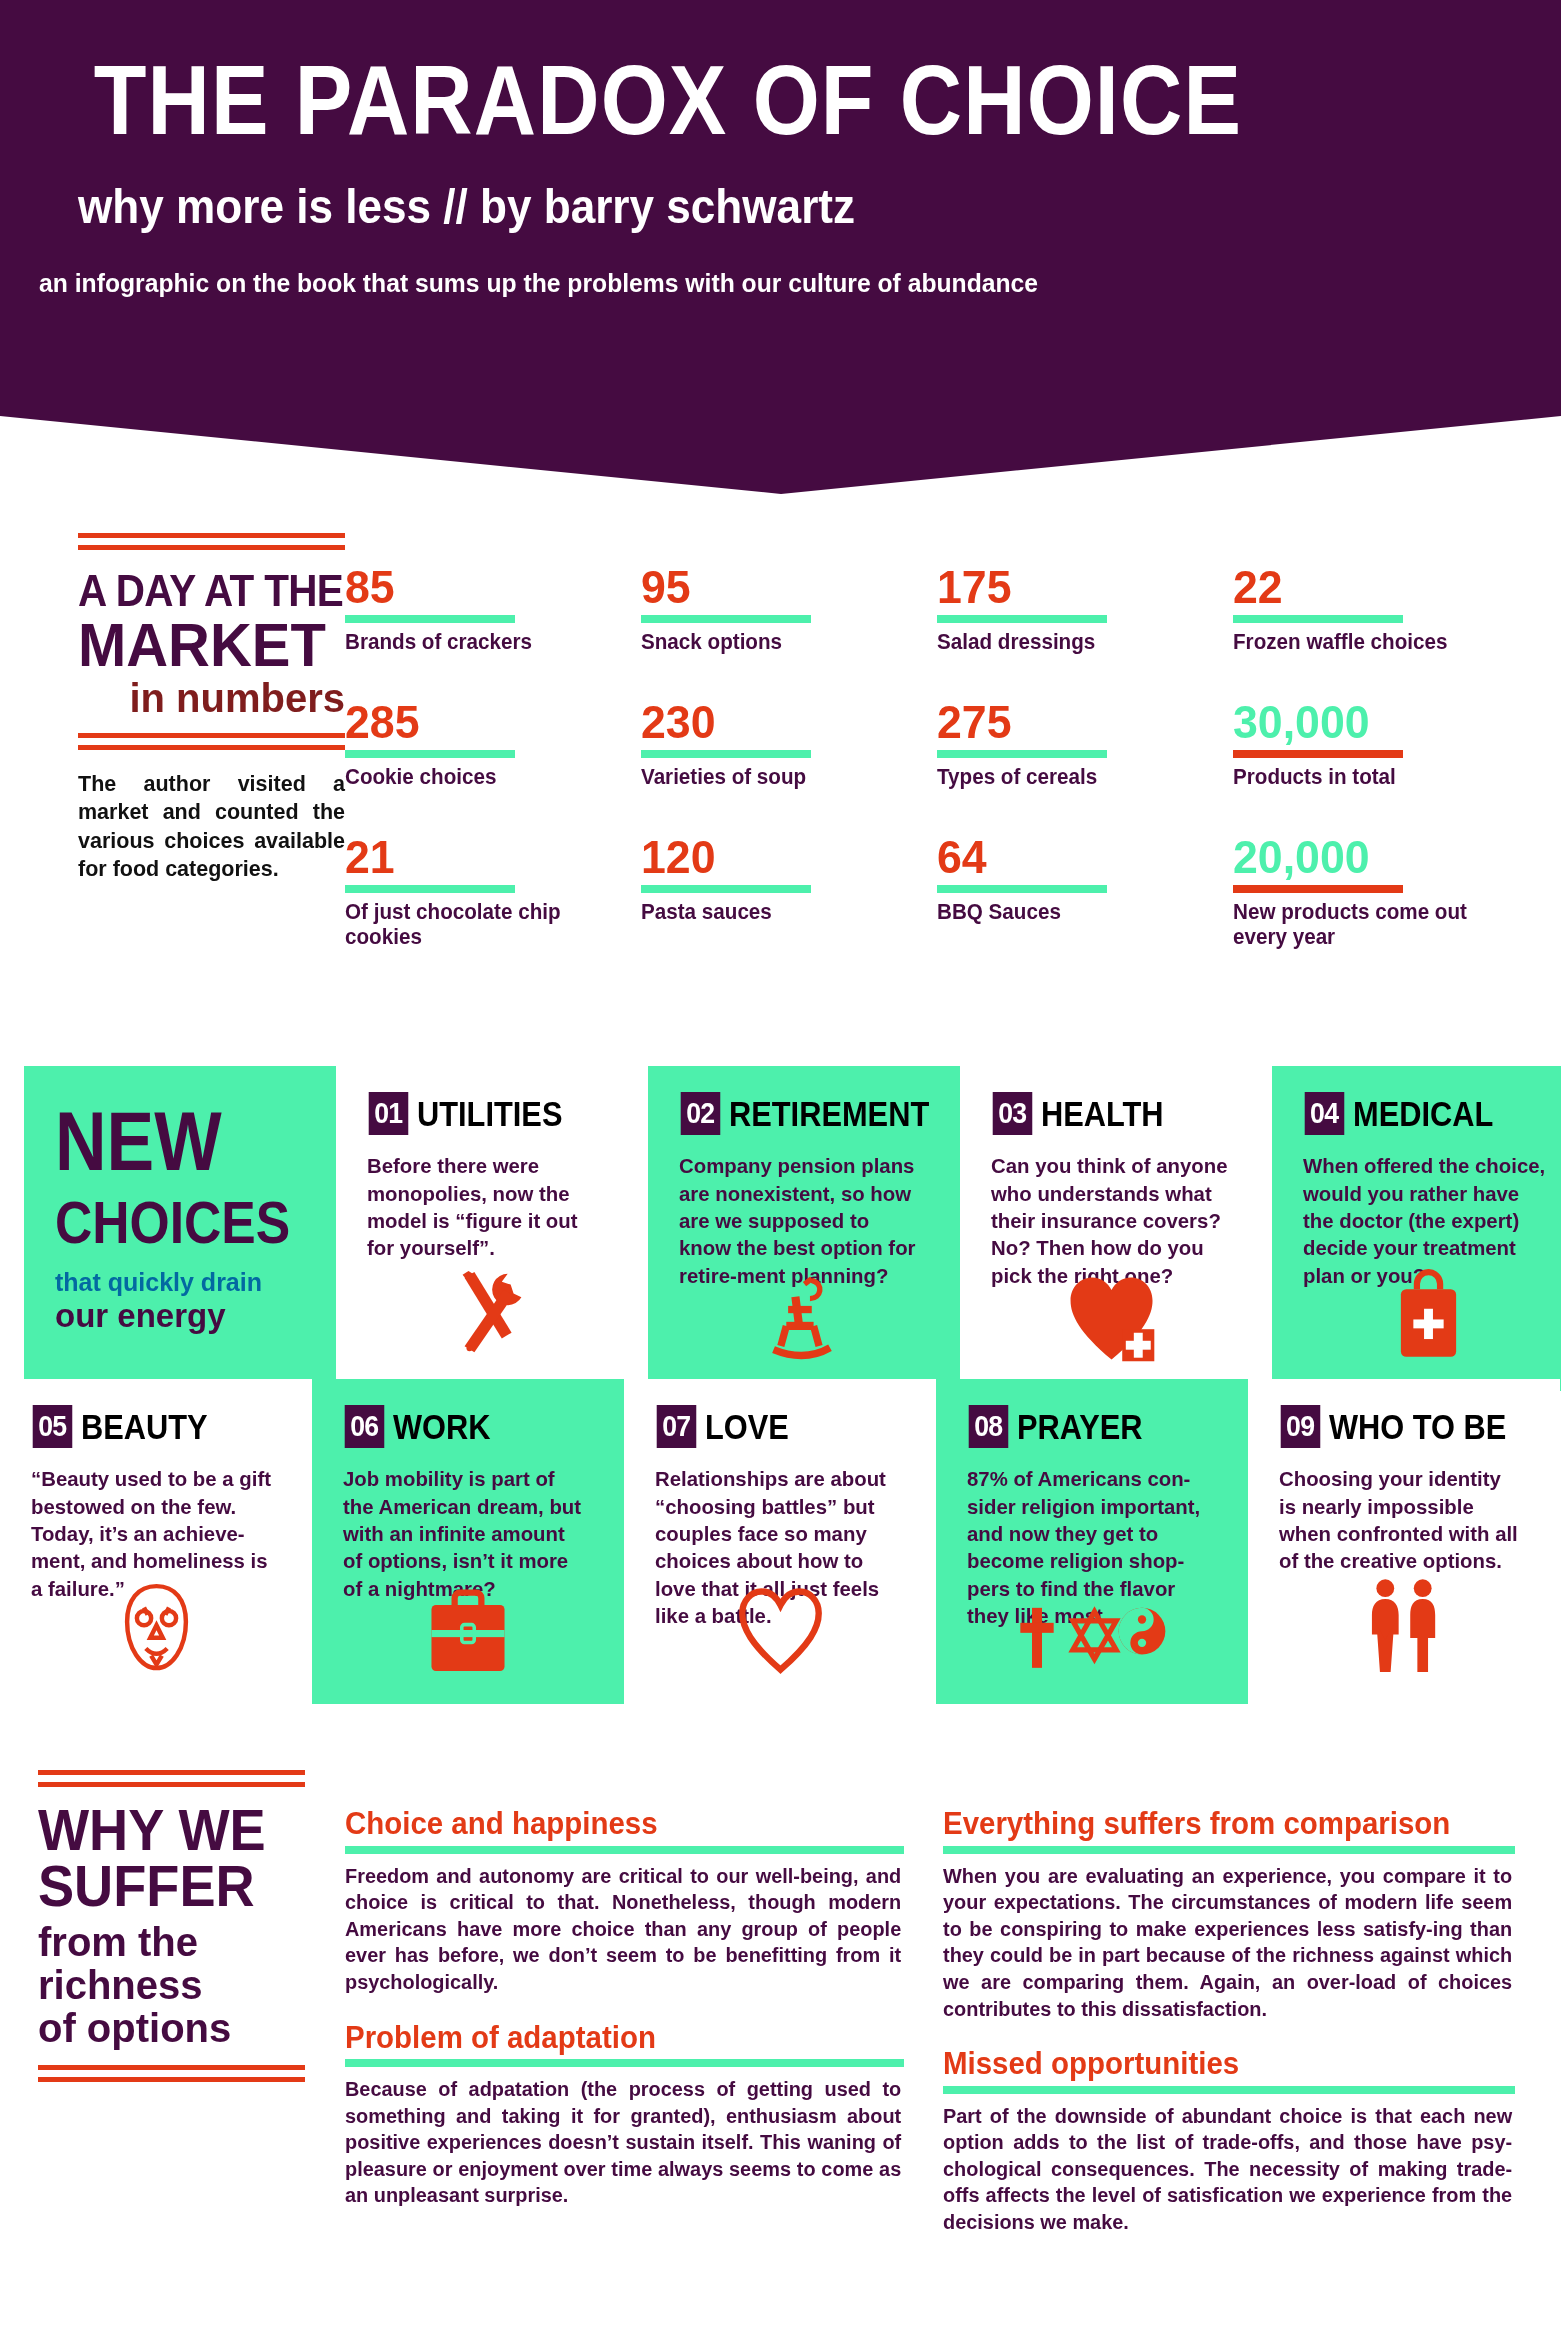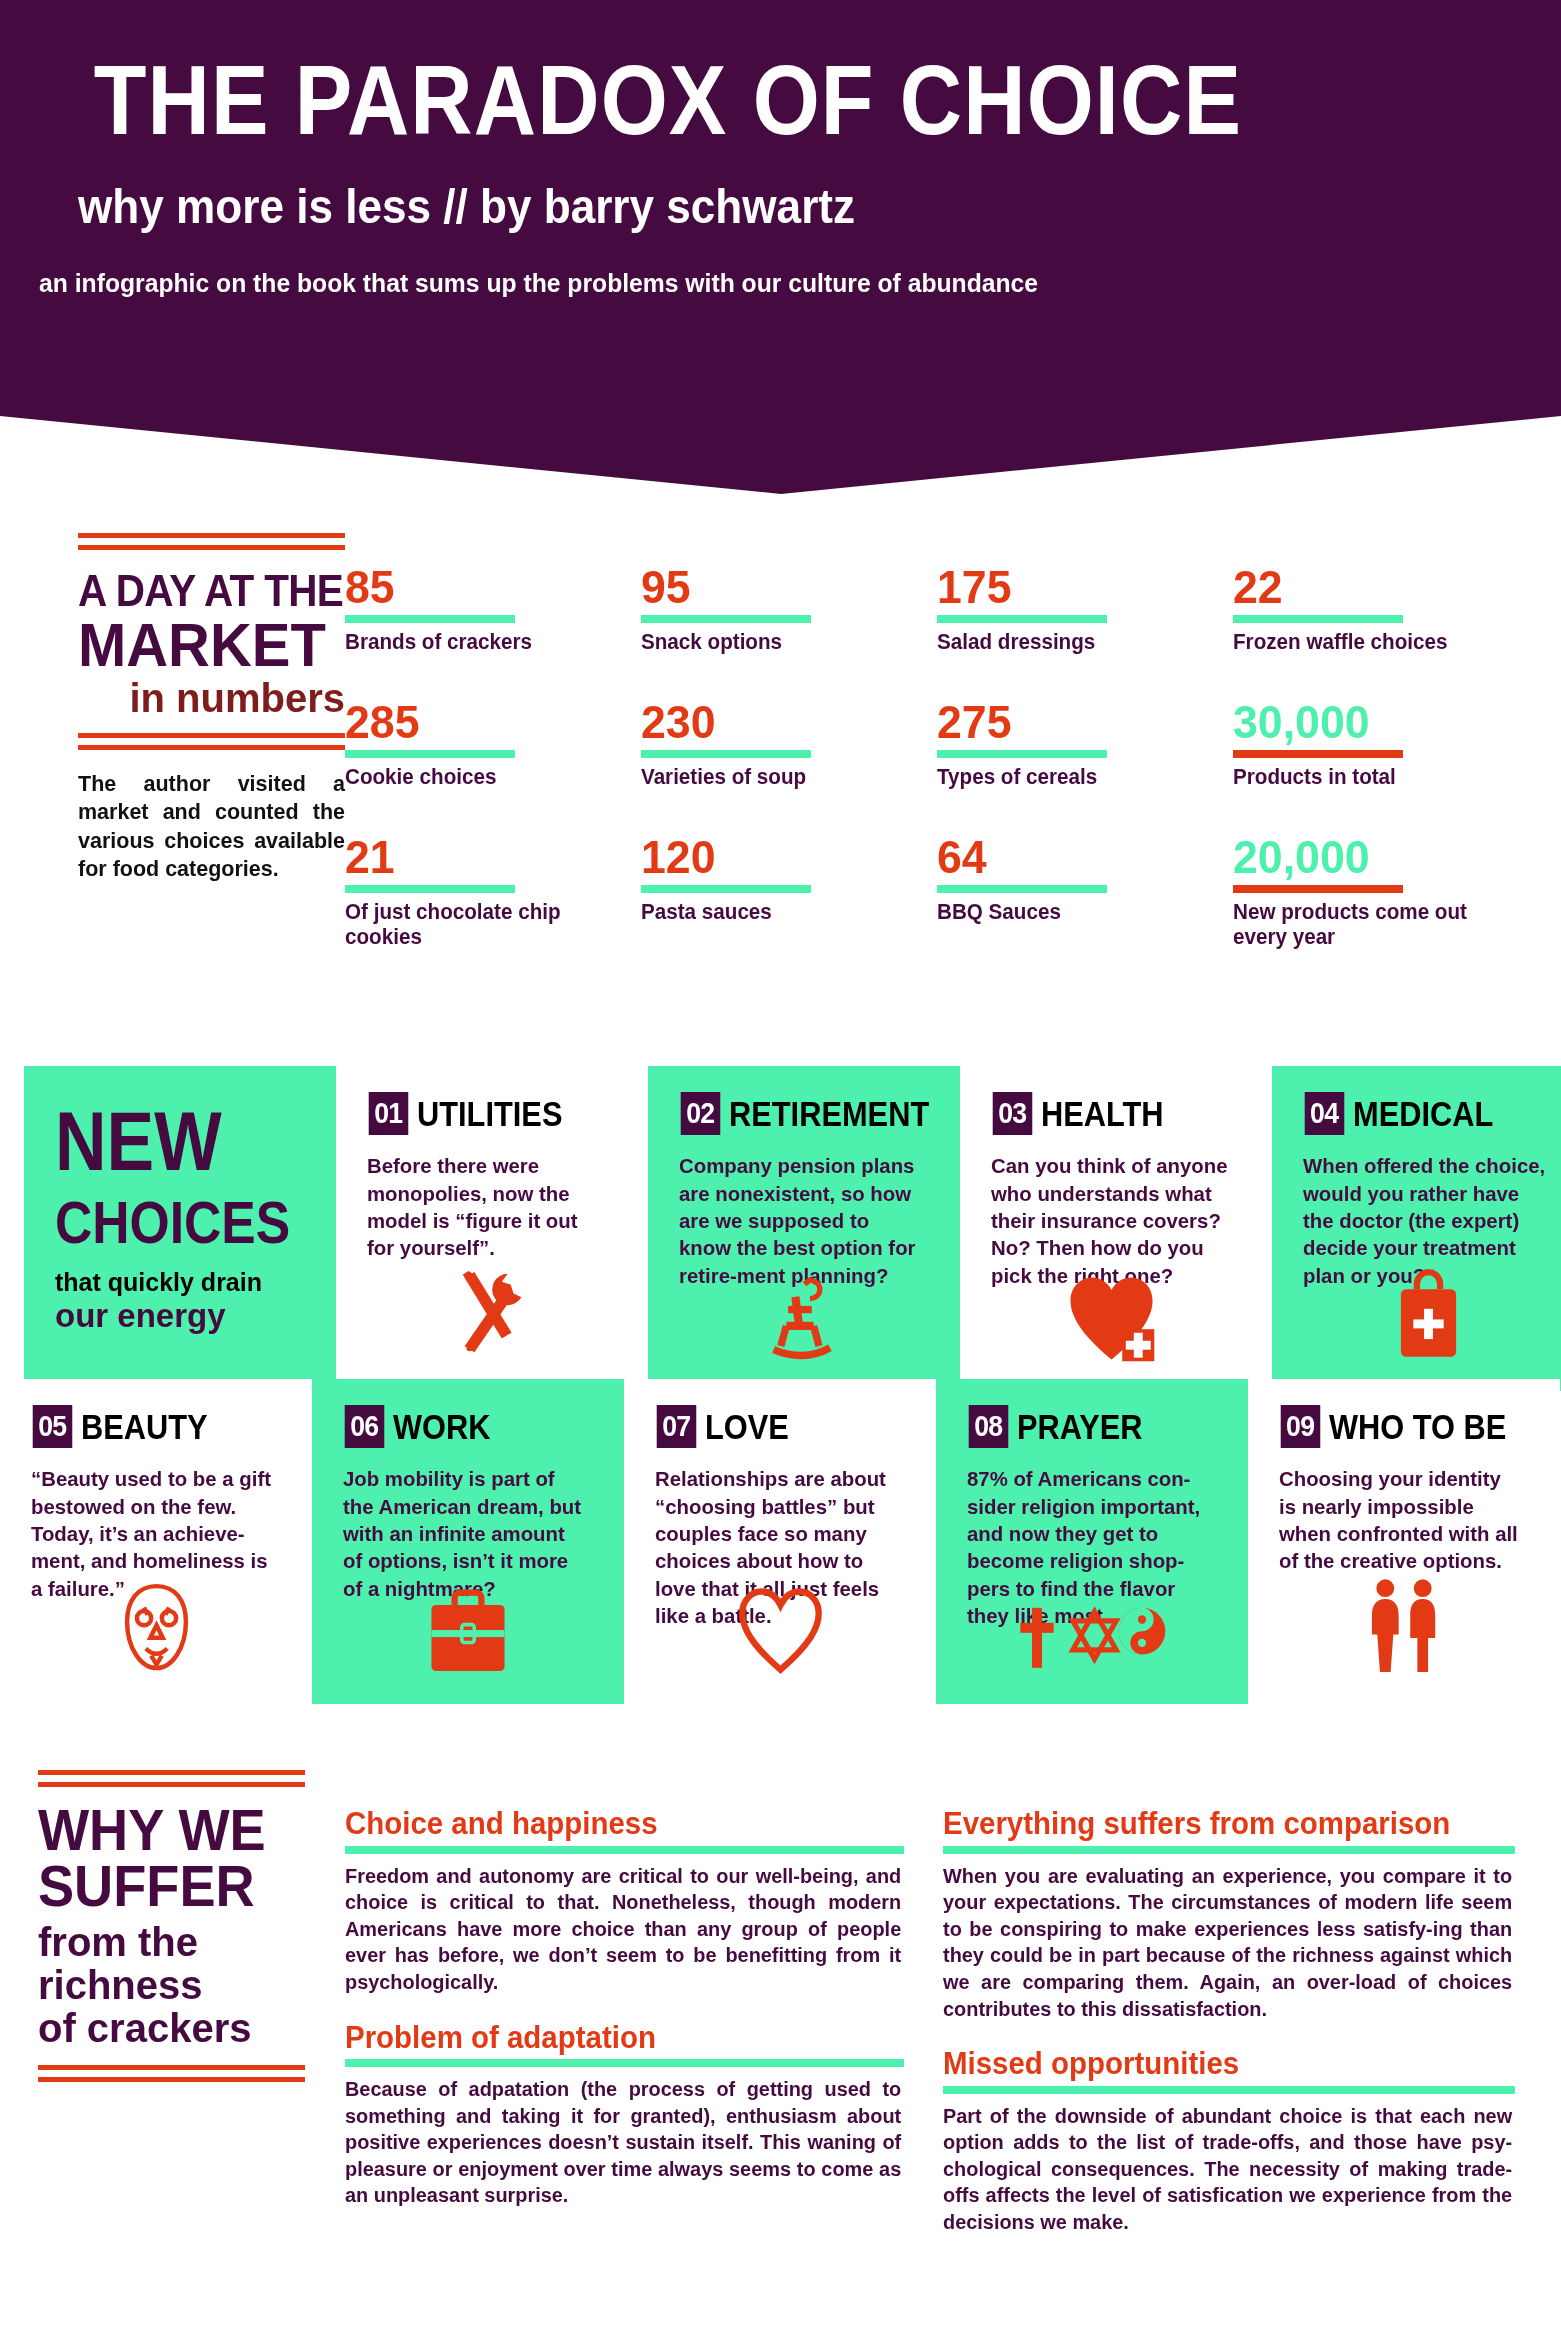--- a/index.html
+++ b/index.html
@@ -80,21 +80,21 @@
   .crow1 { top:12px; height:325px;padding-left:24px; }
   .crow2 { top:325px; height:325px; }
   .cell { position:relative; padding:26px 31px 0 31px; overflow:hidden; }
   .cell.green { background:#4df0ac; }
   .cell.white { background:#ffffff; }
 
   .intro-l1 { font-size:83px; font-weight:bold; color:#450b41; line-height:0.92;
               transform:scaleX(0.86); transform-origin:left; margin-top:11.7px;}
   .intro-l2 { font-size:60px; font-weight:bold; color:#450b41; line-height:0.96;
               transform:scaleX(0.86); transform-origin:left; margin-top:14.3px;}
-  .intro-l3 { font-size:25px; font-weight:bold; color:#000000; line-height:1.1;
+  .intro-l3 { font-size:25px; font-weight:bold; color:#0369a1; line-height:1.1;
               margin-top:17px; }
   .intro-l4 { font-size:33px; font-weight:bold; color:#450b41; line-height:1.05;
               margin-top:2.6px; }
 
   .card-head { display:flex; align-items:center; gap:7.8px; }
   .card-num { background:#450b41; color:#ffffff; font-size:29px; font-weight:bold;
               line-height:1; padding:7.2px 5.9px 7.2px 5.9px; letter-spacing:-0.7px;
               transform:scaleX(0.92); }
   .card-title { font-size:35px; font-weight:bold; color:#000000; line-height:1;
                 transform:scaleX(0.88); transform-origin:left; white-space:nowrap; }
@@ -353,21 +353,21 @@
     </div>
 </div>
 
 <div class="suffer">
   <div class="suffer-head">
     <div class="rule-dbl"></div>
     <div class="sh-l1">WHY WE</div>
     <div class="sh-l2">SUFFER</div>
     <div class="sh-l3">from the</div>
     <div class="sh-l4">richness</div>
-    <div class="sh-l5">of crackers</div>
+    <div class="sh-l5">of options</div>
     <div class="rule-dbl sec-head-rule2"></div>
   </div>
   <div class="tcols">
     <div class="tcol" id="tcol-left">
         <div class="tblock">
           <div class="tblock-title">Choice and happiness</div>
           <div class="tblock-bar"></div>
           <div class="tblock-body">Freedom and autonomy are critical to our well-being, and choice is critical to that. Nonetheless, though modern Americans have more choice than any group of people ever has before, we don’t seem to be benefitting from it psychologically.</div>
         </div>
         <div class="tblock">

